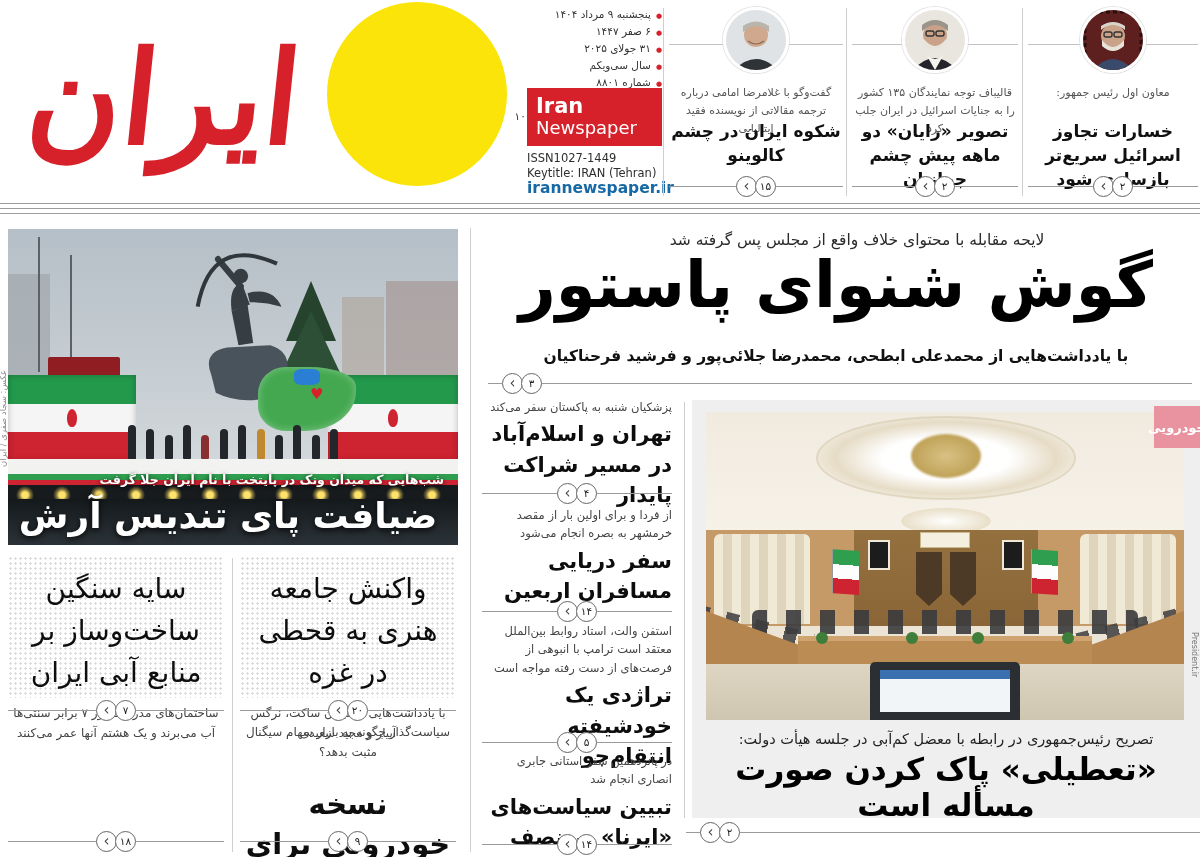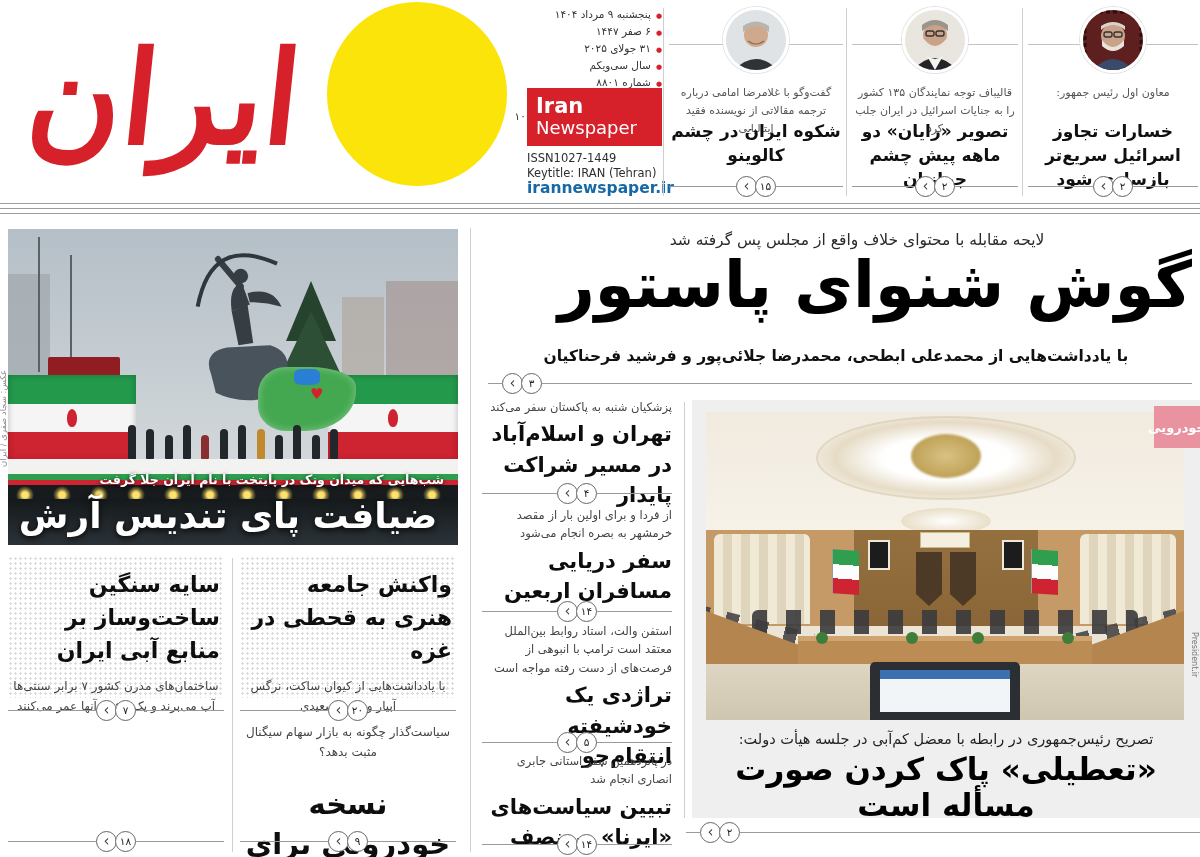--- a/index.html
+++ b/index.html
@@ -85,28 +85,28 @@
   .ph-kicker { position:absolute; right:14px; top:243px; font-size:12.5px; font-weight:bold;
     color:#fff; text-shadow:0 1px 4px rgba(0,0,0,.9); }
   .ph-headline { position:absolute; left:0; right:10px; top:266px; text-align:center;
     font-size:36px; font-weight:800; color:#fff; text-shadow:0 2px 6px rgba(0,0,0,.85); }
   .photo-credit { position:absolute; left:-2px; top:370px; height:170px; width:11px;
     writing-mode:vertical-rl; transform:rotate(180deg); font-size:8.5px; color:#888; }
   
   .col-item { position:absolute; text-align:center; }
   .dotbox { background-image:radial-gradient(#dcdcdc 1px,transparent 1.2px);
     background-size:5px 5px; padding:12px 4px 8px; }
-  .hl-lg { font-size:22px; font-weight:bold; color:#0e0e0e; line-height:1.5;text-align:right; }
+  .hl-lg { font-size:28px; font-weight:normal; color:#0e0e0e; line-height:1.5; }
   .hl-xl { font-size:25px; font-weight:bold; color:#0e0e0e; line-height:1.4; }
   .sub { font-size:12px; color:#444; line-height:1.7; margin-top:9px; }
   .kick { font-size:12px; color:#444; line-height:1.7; }
   
   .lead-kicker { position:absolute; left:501px; top:231px; width:712px; text-align:center;
     font-size:15.5px; color:#2a2a2a; }
-  .lead-headline { position:absolute; left:480px; top:248px; width:712px; 
+  .lead-headline { position:absolute; left:480px; top:248px; width:712px; text-align:center;
     font-size:64px; font-weight:900; color:#000; letter-spacing:-1px; }
   .lead-subhead { position:absolute; left:480px; top:347px; width:712px; text-align:center;
     font-size:15.5px; font-weight:bold; color:#111; }
   .lead-marker { position:absolute; left:488px; top:372px; width:704px; }
   
   .mid { position:absolute; left:482px; width:190px; }
   .mid .kick { font-size:11.5px; line-height:1.6; }
   .mid .hl { font-size:21px; font-weight:bold; color:#0d0d0d; line-height:1.45; margin-top:3px; }
   
   .cab { position:absolute; left:692px; top:400px; width:508px; height:418px; background:#efeff0; }

